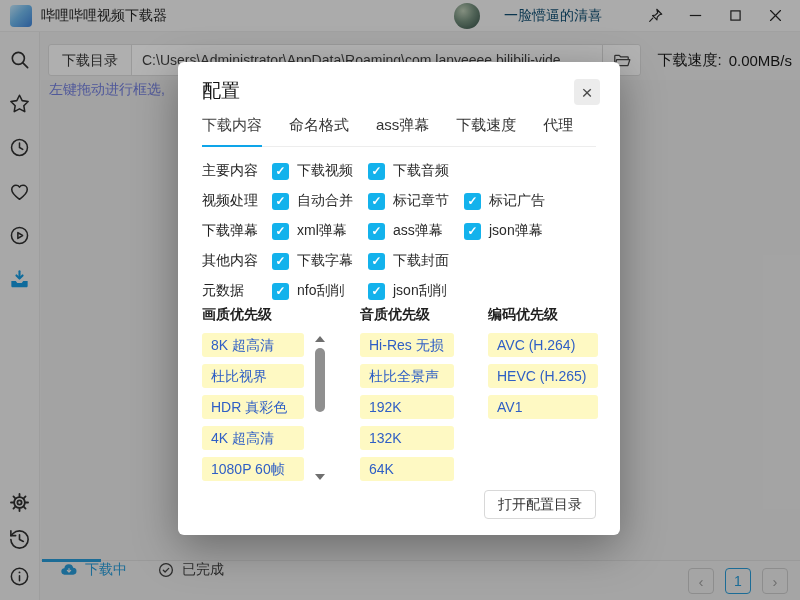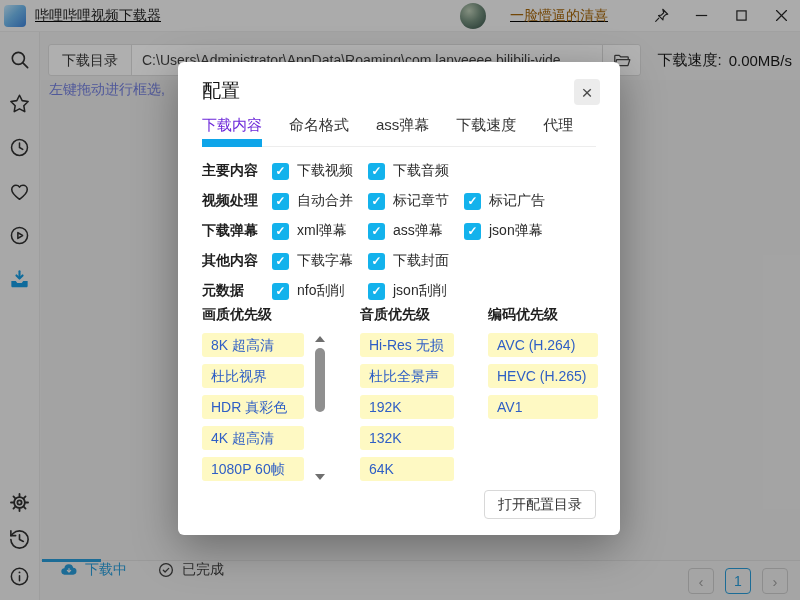--- a/index.html
+++ b/index.html
@@ -2,28 +2,28 @@
 <html><head>
 <meta charset="utf-8">
 <style>
   * { margin:0; padding:0; box-sizing:border-box; }
   html,body { width:800px; height:600px; }
   body { font-family:"Liberation Sans", sans-serif; background:#888; }
   .window { position:relative; width:800px; height:600px; overflow:hidden; background:#e9e9e9; }
 
   
   .titlebar { position:absolute; top:0; left:0; right:0; height:32px; background:#f1f1f1;
-              border-bottom:1px solid #e2e2e2; display:flex; align-items:center; padding:0 4px; z-index:5;text-decoration:underline; }
+              border-bottom:1px solid #e2e2e2; display:flex; align-items:center; padding:0 10px; z-index:5; }
   .app-logo { width:22px; height:22px; border-radius:4px; margin-right:9px;
               background:linear-gradient(135deg,#bfe3f7 0%,#6db5e8 45%,#3b7fd4 100%); }
   .app-title { font-size:14px; color:#1f1f1f; }
   .tb-right { margin-left:auto; display:flex; align-items:center; }
   .avatar { width:26px; height:26px; border-radius:50%;
             background:radial-gradient(circle at 35% 30%, #b9c9b3 0%, #6f8a78 45%, #2f4a42 100%); }
-  .username { font-size:14px; color:#a16207; margin:0 0 0 24px; }
+  .username { font-size:14px; color:#0c4a6e; margin:0 0 0 24px; }
   .tb-controls { display:flex; align-items:center; margin-left:28px; }
   .tb-btn { width:30px; height:26px; display:grid; place-items:center; color:#222; margin-left:10px; cursor:default; }
   .tb-btn svg { width:17px; height:17px; }
 
   
   .toolbar { position:absolute; top:44px; left:48px; right:8px; height:32px; display:flex; align-items:center; z-index:4; }
   .dir-btn { height:32px; line-height:30px; padding:0 13px; background:#f6f6f6; border:1px solid #d9d9d9;
              border-radius:3px 0 0 3px; font-size:14px; color:#333; white-space:nowrap; }
   .path-input { height:32px; line-height:30px; width:472px; background:#fdfdfd; border:1px solid #d9d9d9;
                 margin-left:-1px; padding:0 10px; font-size:14px; color:#404040;
@@ -69,25 +69,25 @@
   .overlay { position:absolute; inset:0; background:rgba(10,10,10,0.30); z-index:40; }
   .modal { position:absolute; left:178px; top:62px; width:442px; height:473px; background:#ffffff;
            border-radius:6px; box-shadow:0 12px 44px rgba(0,0,0,0.35); z-index:50; }
   .m-title { position:absolute; left:24px; top:16px; font-size:19px; color:#111; }
   .m-close { position:absolute; right:20px; top:17px; width:26px; height:26px; background:#ececec; border-radius:4px;
              display:grid; place-items:center; color:#4a4a4a; font-size:19px; line-height:1; }
   .m-close::before { content:"×"; }
   .m-tabs { position:absolute; left:24px; right:24px; top:54px; height:31px; display:flex; gap:27px;
             border-bottom:1px solid #ededed; }
   .m-tab { font-size:15px; color:#333; padding-bottom:9px; white-space:nowrap; }
-  .m-tab.active { color:#6d28d9; border-bottom:8px solid #0ea5e9; margin-bottom:-1px; }
+  .m-tab.active { color:#404040; border-bottom:2px solid #0ea5e9; margin-bottom:-1px; }
 
   .m-checks { position:absolute; left:24px; top:94px; }
   .cb-row { display:grid; grid-template-columns:70px 96px 96px 96px; height:30px; align-items:center; }
-  .cb-rowlabel { font-size:14px; font-weight:700; color:#1f1f1f; }
+  .cb-rowlabel { font-size:14px; font-weight:400; color:#1f1f1f; }
   .cb-opt { display:flex; align-items:center; gap:8px; }
   .cb { width:17px; height:17px; background:#13b2ec; border-radius:3px; display:grid; place-items:center;
         color:#fff; font-size:12px; font-weight:700; }
   .cb::before { content:"✓"; }
   .cb-label { font-size:14px; color:#2b2b2b; white-space:nowrap; }
 
   .m-prio { position:absolute; left:24px; top:244px; width:394px; height:176px; }
   .prio-col { position:absolute; top:0; }
   .prio-col.c1 { left:0; width:124px; }
   .prio-col.c2 { left:158px; width:94px; }

